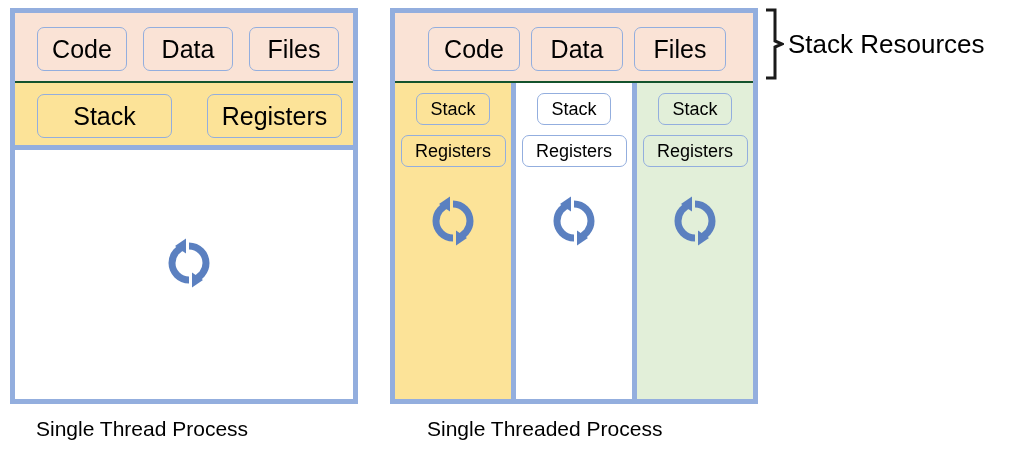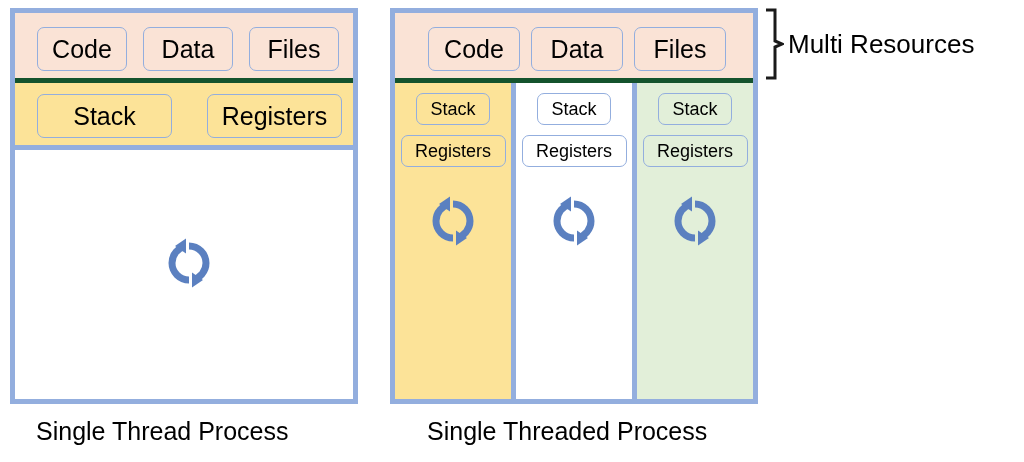--- a/index.html
+++ b/index.html
@@ -27,21 +27,21 @@
 
   .band {
     position: absolute;
     box-sizing: border-box;
     display: flex;
     align-items: center;
   }
 
   .shared-band {
     background: #FAE3D6;
-    border-bottom: 5px solid #14532d;
+    border-bottom: 2px solid #14532d;
     padding-left: 44px;
   }
 
   .chip {
     box-sizing: border-box;
     border: 1.6px solid #93AEDE;
     border-radius: 7px;
     display: flex;
     align-items: center;
     justify-content: center;
@@ -149,21 +149,21 @@
   #shared-brace svg { display: block; }
   #shared-resources-label {
     font-size: 26px;
     margin-left: 4px;
     white-space: nowrap;
   }
 
   
   .caption {
     position: absolute;
-    font-size: 25px;
+    font-size: 21px;
     white-space: nowrap;
   }
   #single-caption { left: 36px; top: 417px; }
   #multi-caption  { left: 427px; top: 417px; }
 </style>
 </head>
 <body>
 
 <div class="process-box" id="single-process">
 
@@ -261,14 +261,14 @@
 </div>
 
 <div class="caption" id="multi-caption">Single Threaded Process</div>
 
 <div id="shared-resources-group">
   <div id="shared-brace">
     <svg width="18" height="72" viewBox="0 0 18 72" xmlns="http://www.w3.org/2000/svg">
       <path d="M1 2 L9 2 L9 33 L16 36 L9 39 L9 70 L1 70" fill="none" stroke="#1a1a1a" stroke-width="3" stroke-linecap="square" stroke-linejoin="miter"></path>
     </svg>
   </div>
-  <div id="shared-resources-label">Multi Resources</div>
+  <div id="shared-resources-label">Stack Resources</div>
 </div>
 
 </body></html>

